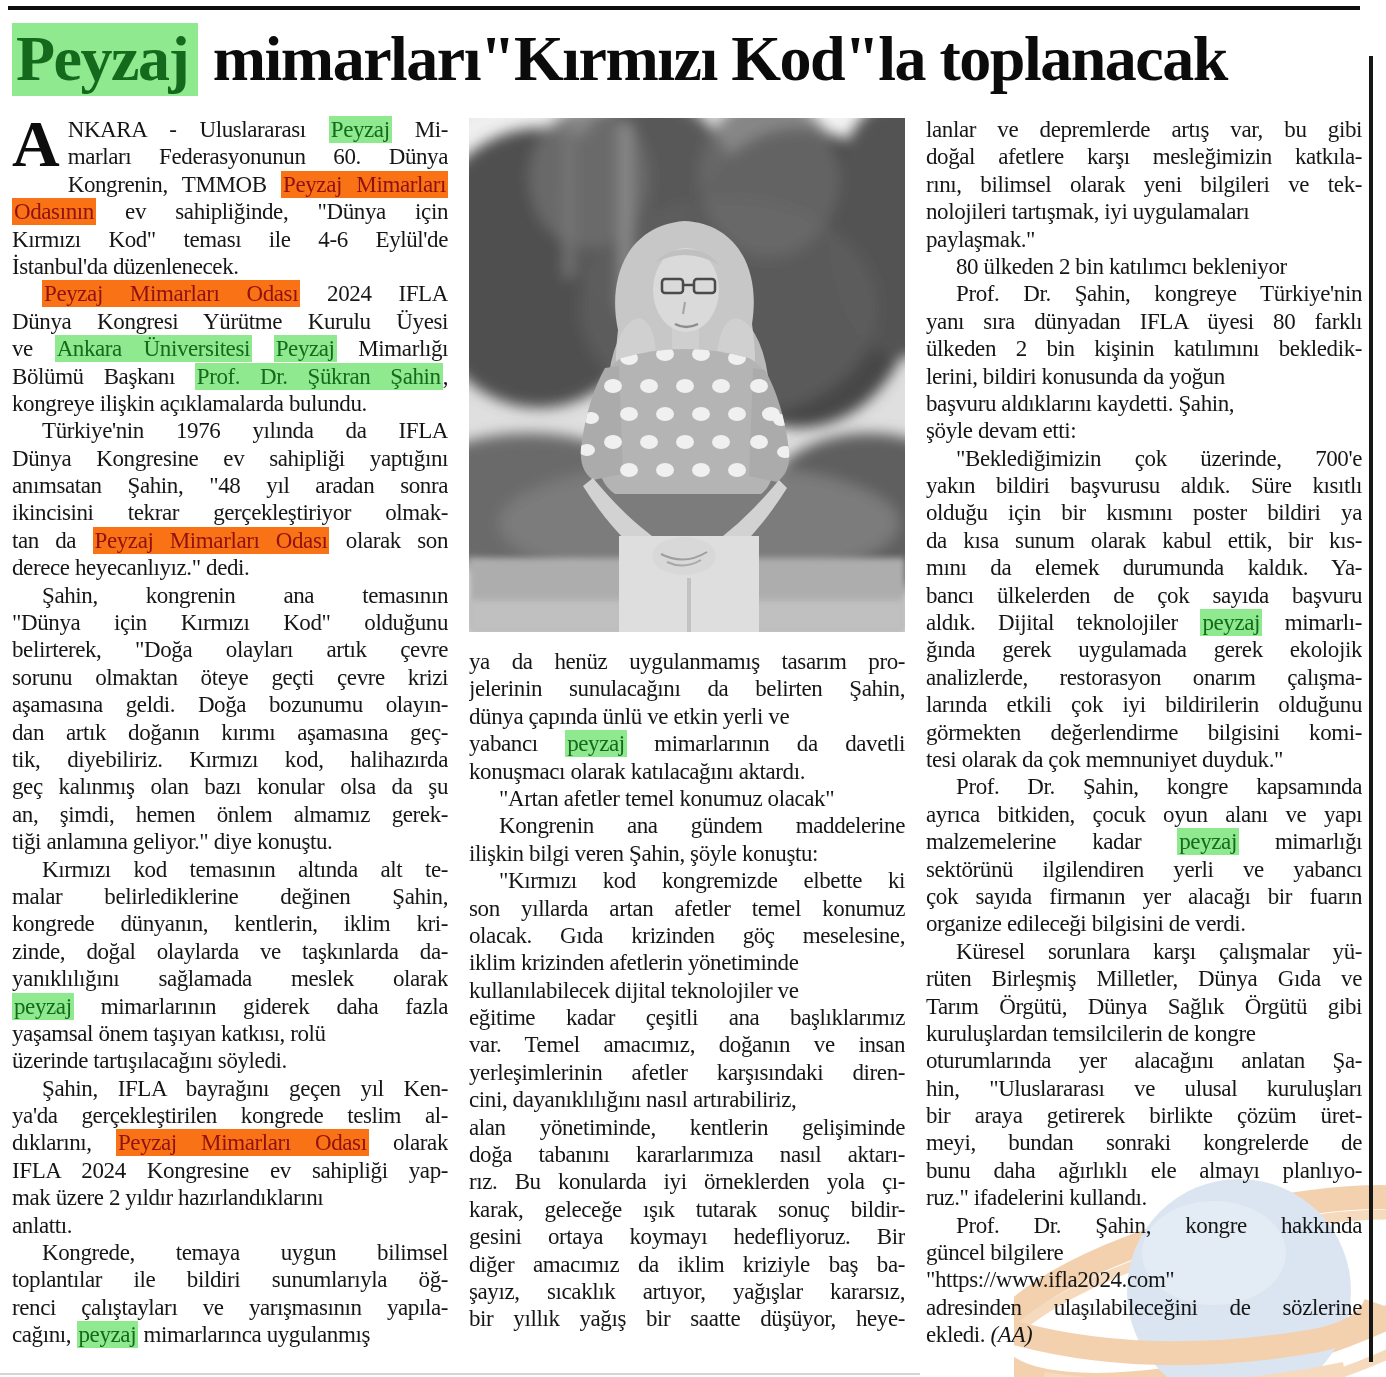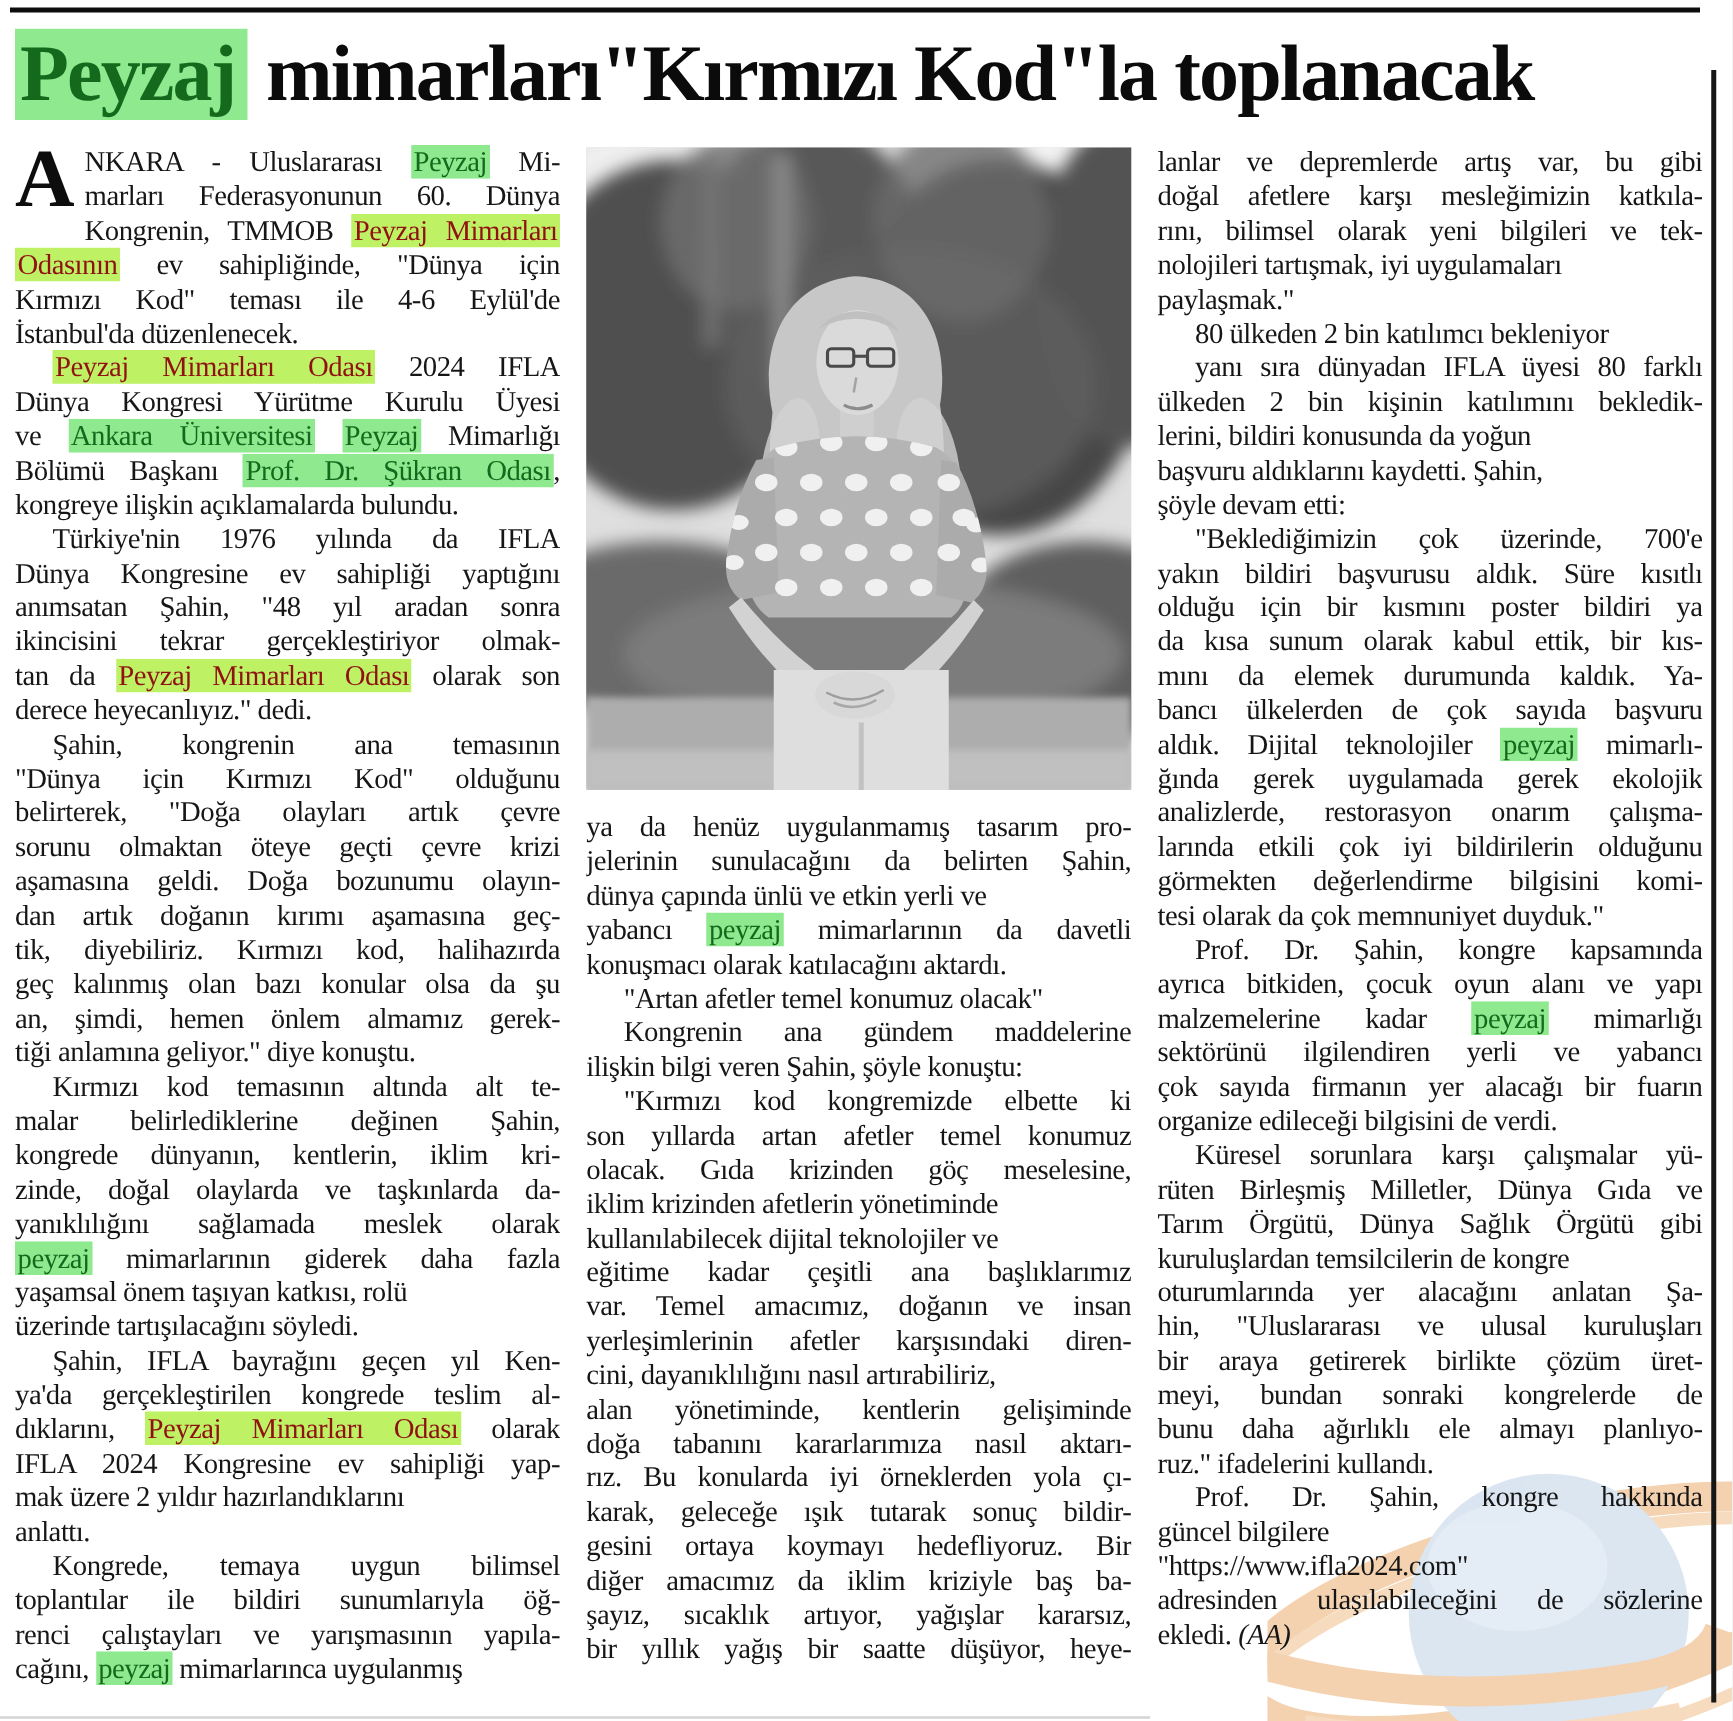--- a/index.html
+++ b/index.html
@@ -15,21 +15,21 @@
   .figure svg{display:block;}
   .para{margin:0;}
   .ln{height:27.4px;line-height:27.4px;overflow:hidden;font-size:23px;letter-spacing:-0.4px;}
   .ln.j{text-align:justify;}
   .ln.j::after{content:"";display:inline-block;width:100%;height:0;line-height:0;font-size:0;vertical-align:top;}
   .ln.nj{white-space:nowrap;}
   .para.ind .ln:first-of-type{text-indent:30px;}
   .dropcap{float:left;font-weight:bold;font-size:66px;line-height:52px;height:54px;
         padding:2px 8px 0 0;color:#0d0d0d;}
   .hl-g{background:#8fe98f;color:#15691c;padding:1px 2px;}
-  .hl-r{background:#bef264;color:#8f1111;padding:1px 2px;}
+  .hl-r{background:#f97316;color:#8f1111;padding:1px 2px;}
   .it{font-style:italic;text-align:right;}
   .vrule{position:absolute;left:1369px;top:56px;width:4px;height:1306px;background:#161616;z-index:3;}
   .watermark{position:absolute;right:0;bottom:-6px;width:372px;height:252px;z-index:1;opacity:.5;}
   .bottom-hairline{position:absolute;left:0;bottom:2px;width:920px;height:2px;background:#d4d4d4;}
 </style>
 </head>
 <body>
 
 <div class="page">
 
@@ -60,21 +60,21 @@
           <div class="ln j"><span>marları Federasyonunun 60. Dünya</span></div>
           <div class="ln j"><span>Kongrenin, TMMOB </span><span class="hl-r">Peyzaj Mimarları</span></div>
           <div class="ln j"><span class="hl-r">Odasının</span><span> ev sahipliğinde, "Dünya için</span></div>
           <div class="ln j"><span>Kırmızı Kod" teması ile 4-6 Eylül'de</span></div>
           <div class="ln nj"><span>İstanbul'da düzenlenecek.</span></div>
         </div>
         <div class="para ind">
           <div class="ln j"><span class="hl-r">Peyzaj Mimarları Odası</span><span> 2024 IFLA</span></div>
           <div class="ln j"><span>Dünya Kongresi Yürütme Kurulu Üyesi</span></div>
           <div class="ln j"><span>ve </span><span class="hl-g">Ankara Üniversitesi</span><span> </span><span class="hl-g">Peyzaj</span><span> Mimarlığı</span></div>
-          <div class="ln j"><span>Bölümü Başkanı </span><span class="hl-g">Prof. Dr. Şükran Odası</span><span>,</span></div>
+          <div class="ln j"><span>Bölümü Başkanı </span><span class="hl-g">Prof. Dr. Şükran Şahin</span><span>,</span></div>
           <div class="ln nj"><span>kongreye ilişkin açıklamalarda bulundu.</span></div>
         </div>
         <div class="para ind">
           <div class="ln j"><span>Türkiye'nin 1976 yılında da IFLA</span></div>
           <div class="ln j"><span>Dünya Kongresine ev sahipliği yaptığını</span></div>
           <div class="ln j"><span>anımsatan Şahin, "48 yıl aradan sonra</span></div>
           <div class="ln j"><span>ikincisini tekrar gerçekleştiriyor olmak-</span></div>
           <div class="ln j"><span>tan da </span><span class="hl-r">Peyzaj Mimarları Odası</span><span> olarak son</span></div>
           <div class="ln nj"><span>derece heyecanlıyız." dedi.</span></div>
         </div>
@@ -246,20 +246,21 @@
           <div class="ln j"><span>lanlar ve depremlerde artış var, bu gibi</span></div>
           <div class="ln j"><span>doğal afetlere karşı mesleğimizin katkıla-</span></div>
           <div class="ln j"><span>rını, bilimsel olarak yeni bilgileri ve tek-</span></div>
           <div class="ln nj"><span>nolojileri tartışmak, iyi uygulamaları</span></div>
           <div class="ln nj"><span>paylaşmak."</span></div>
         </div>
         <div class="para ind">
           <div class="ln nj"><span>80 ülkeden 2 bin katılımcı bekleniyor</span></div>
         </div>
         <div class="para ind">
+          <div class="ln j"><span>Prof. Dr. Şahin, kongreye Türkiye'nin</span></div>
           <div class="ln j"><span>yanı sıra dünyadan IFLA üyesi 80 farklı</span></div>
           <div class="ln j"><span>ülkeden 2 bin kişinin katılımını bekledik-</span></div>
           <div class="ln nj"><span>lerini, bildiri konusunda da yoğun</span></div>
           <div class="ln nj"><span>başvuru aldıklarını kaydetti. Şahin,</span></div>
           <div class="ln nj"><span>şöyle devam etti:</span></div>
         </div>
         <div class="para ind">
           <div class="ln j"><span>"Beklediğimizin çok üzerinde, 700'e</span></div>
           <div class="ln j"><span>yakın bildiri başvurusu aldık. Süre kısıtlı</span></div>
           <div class="ln j"><span>olduğu için bir kısmını poster bildiri ya</span></div>

